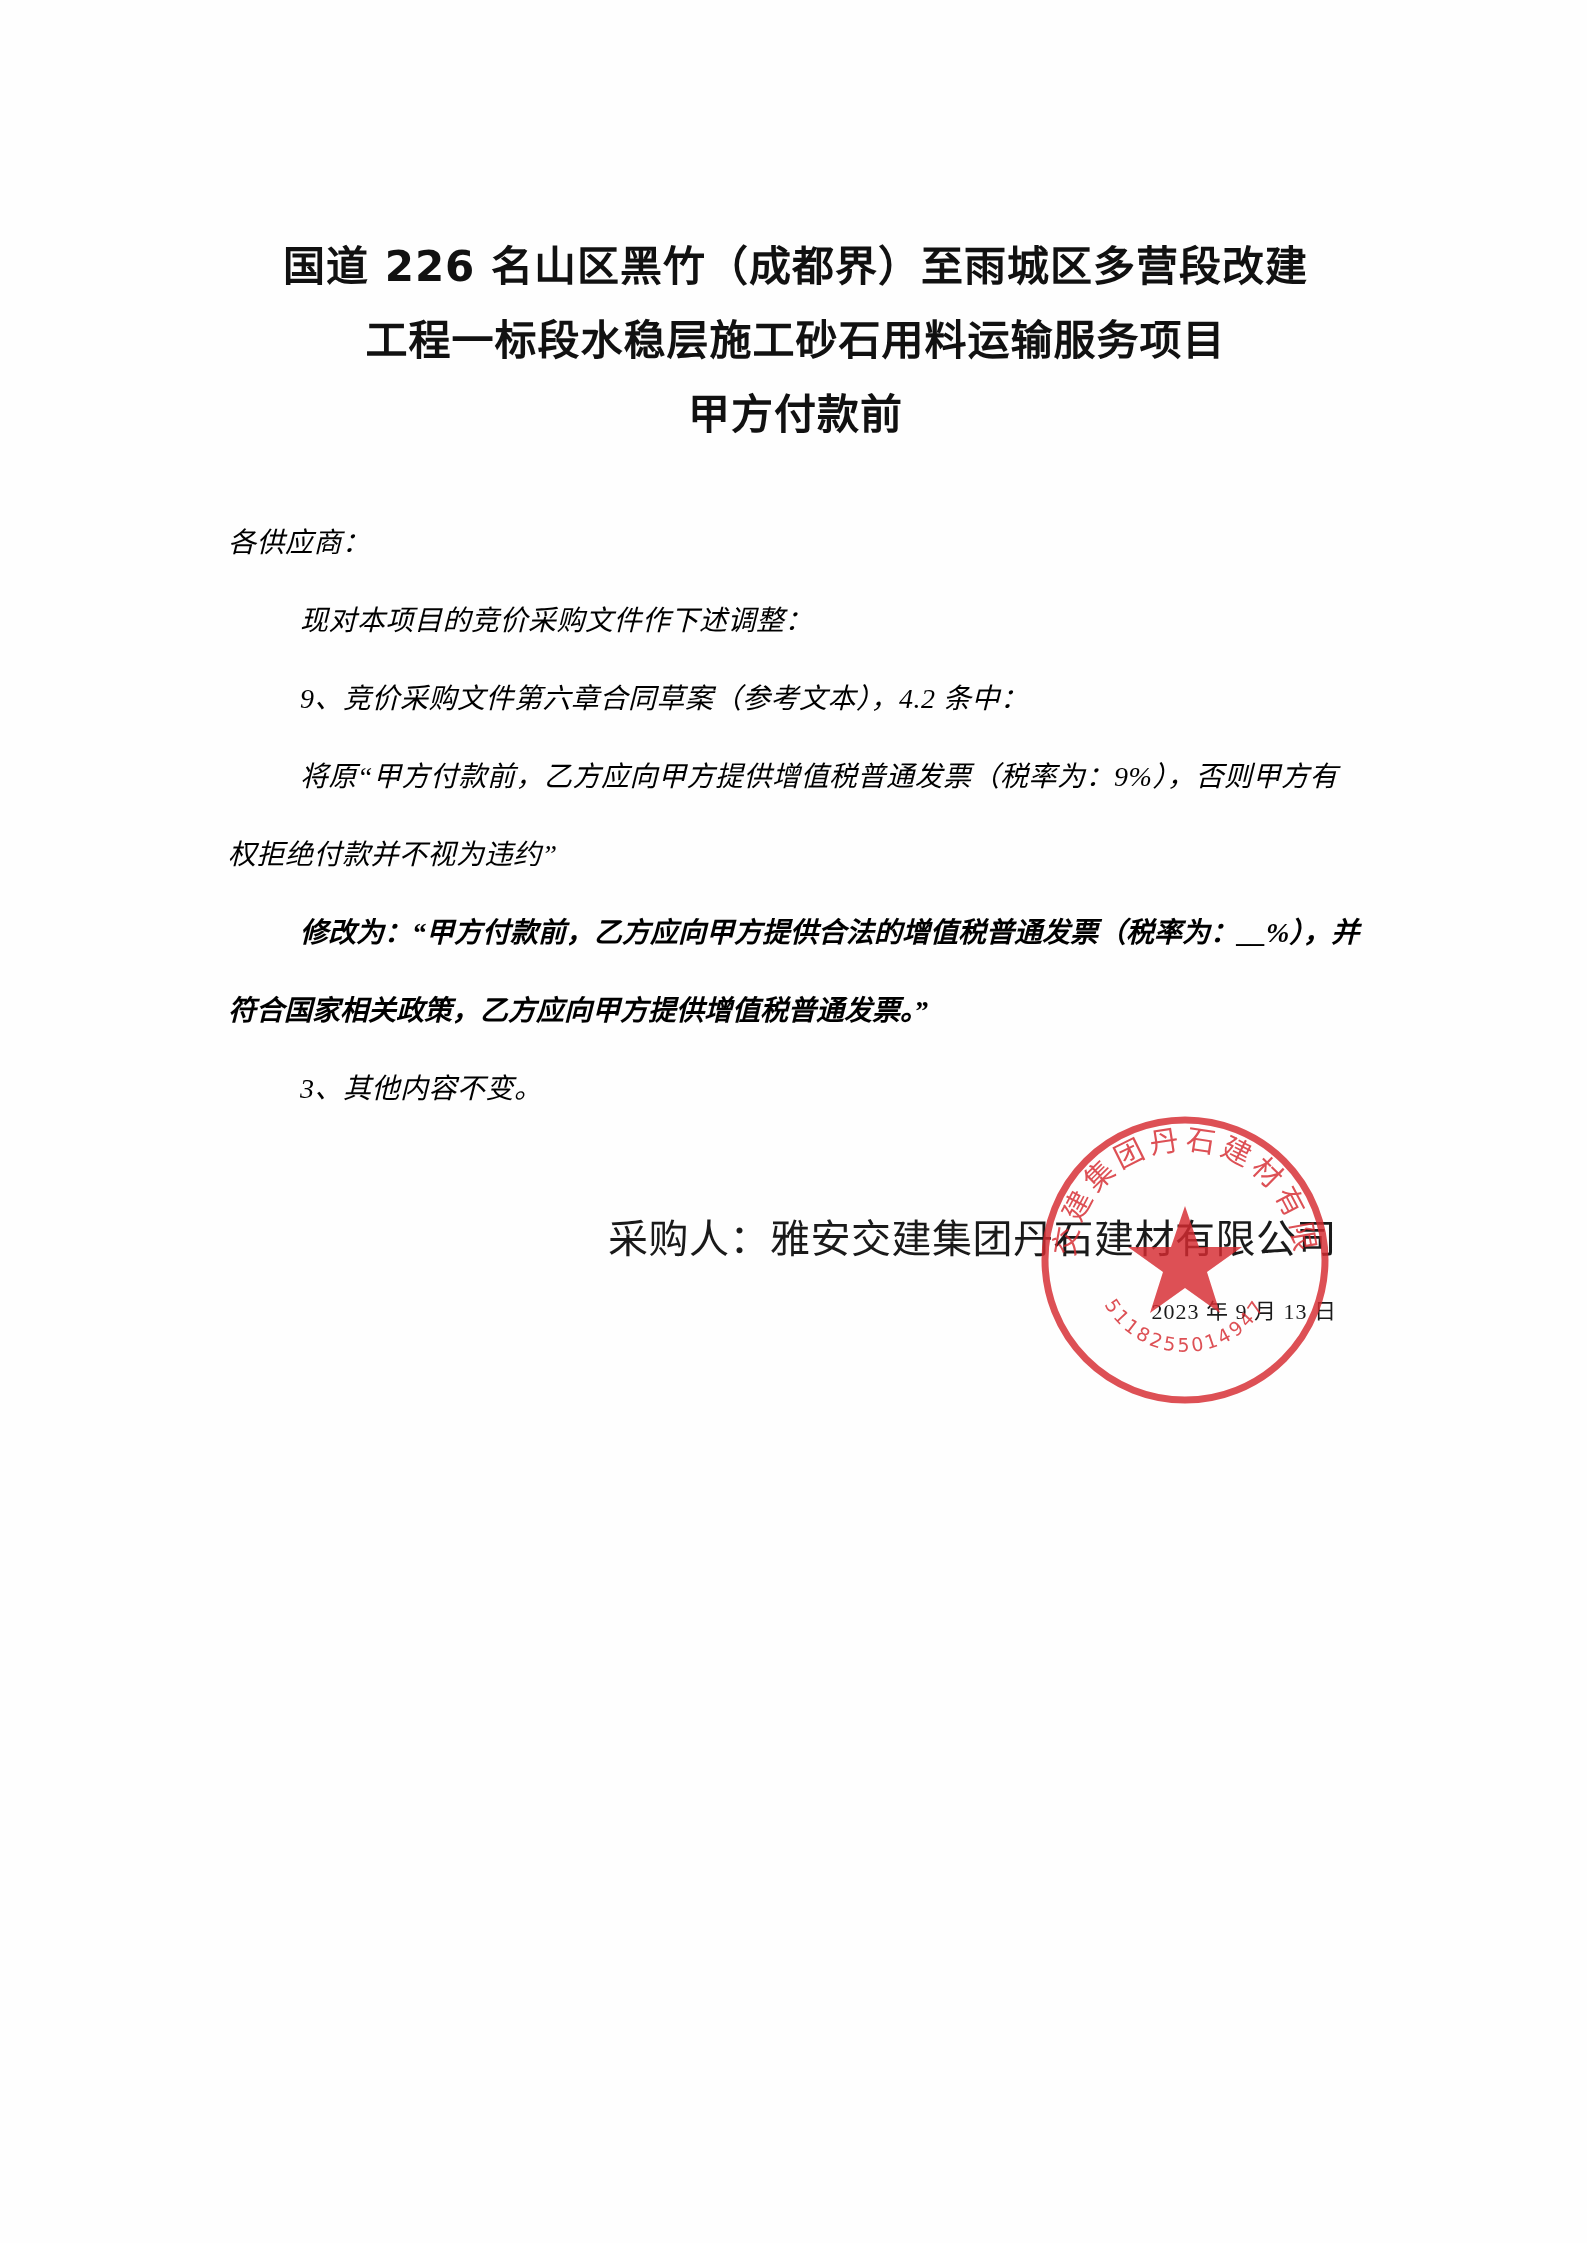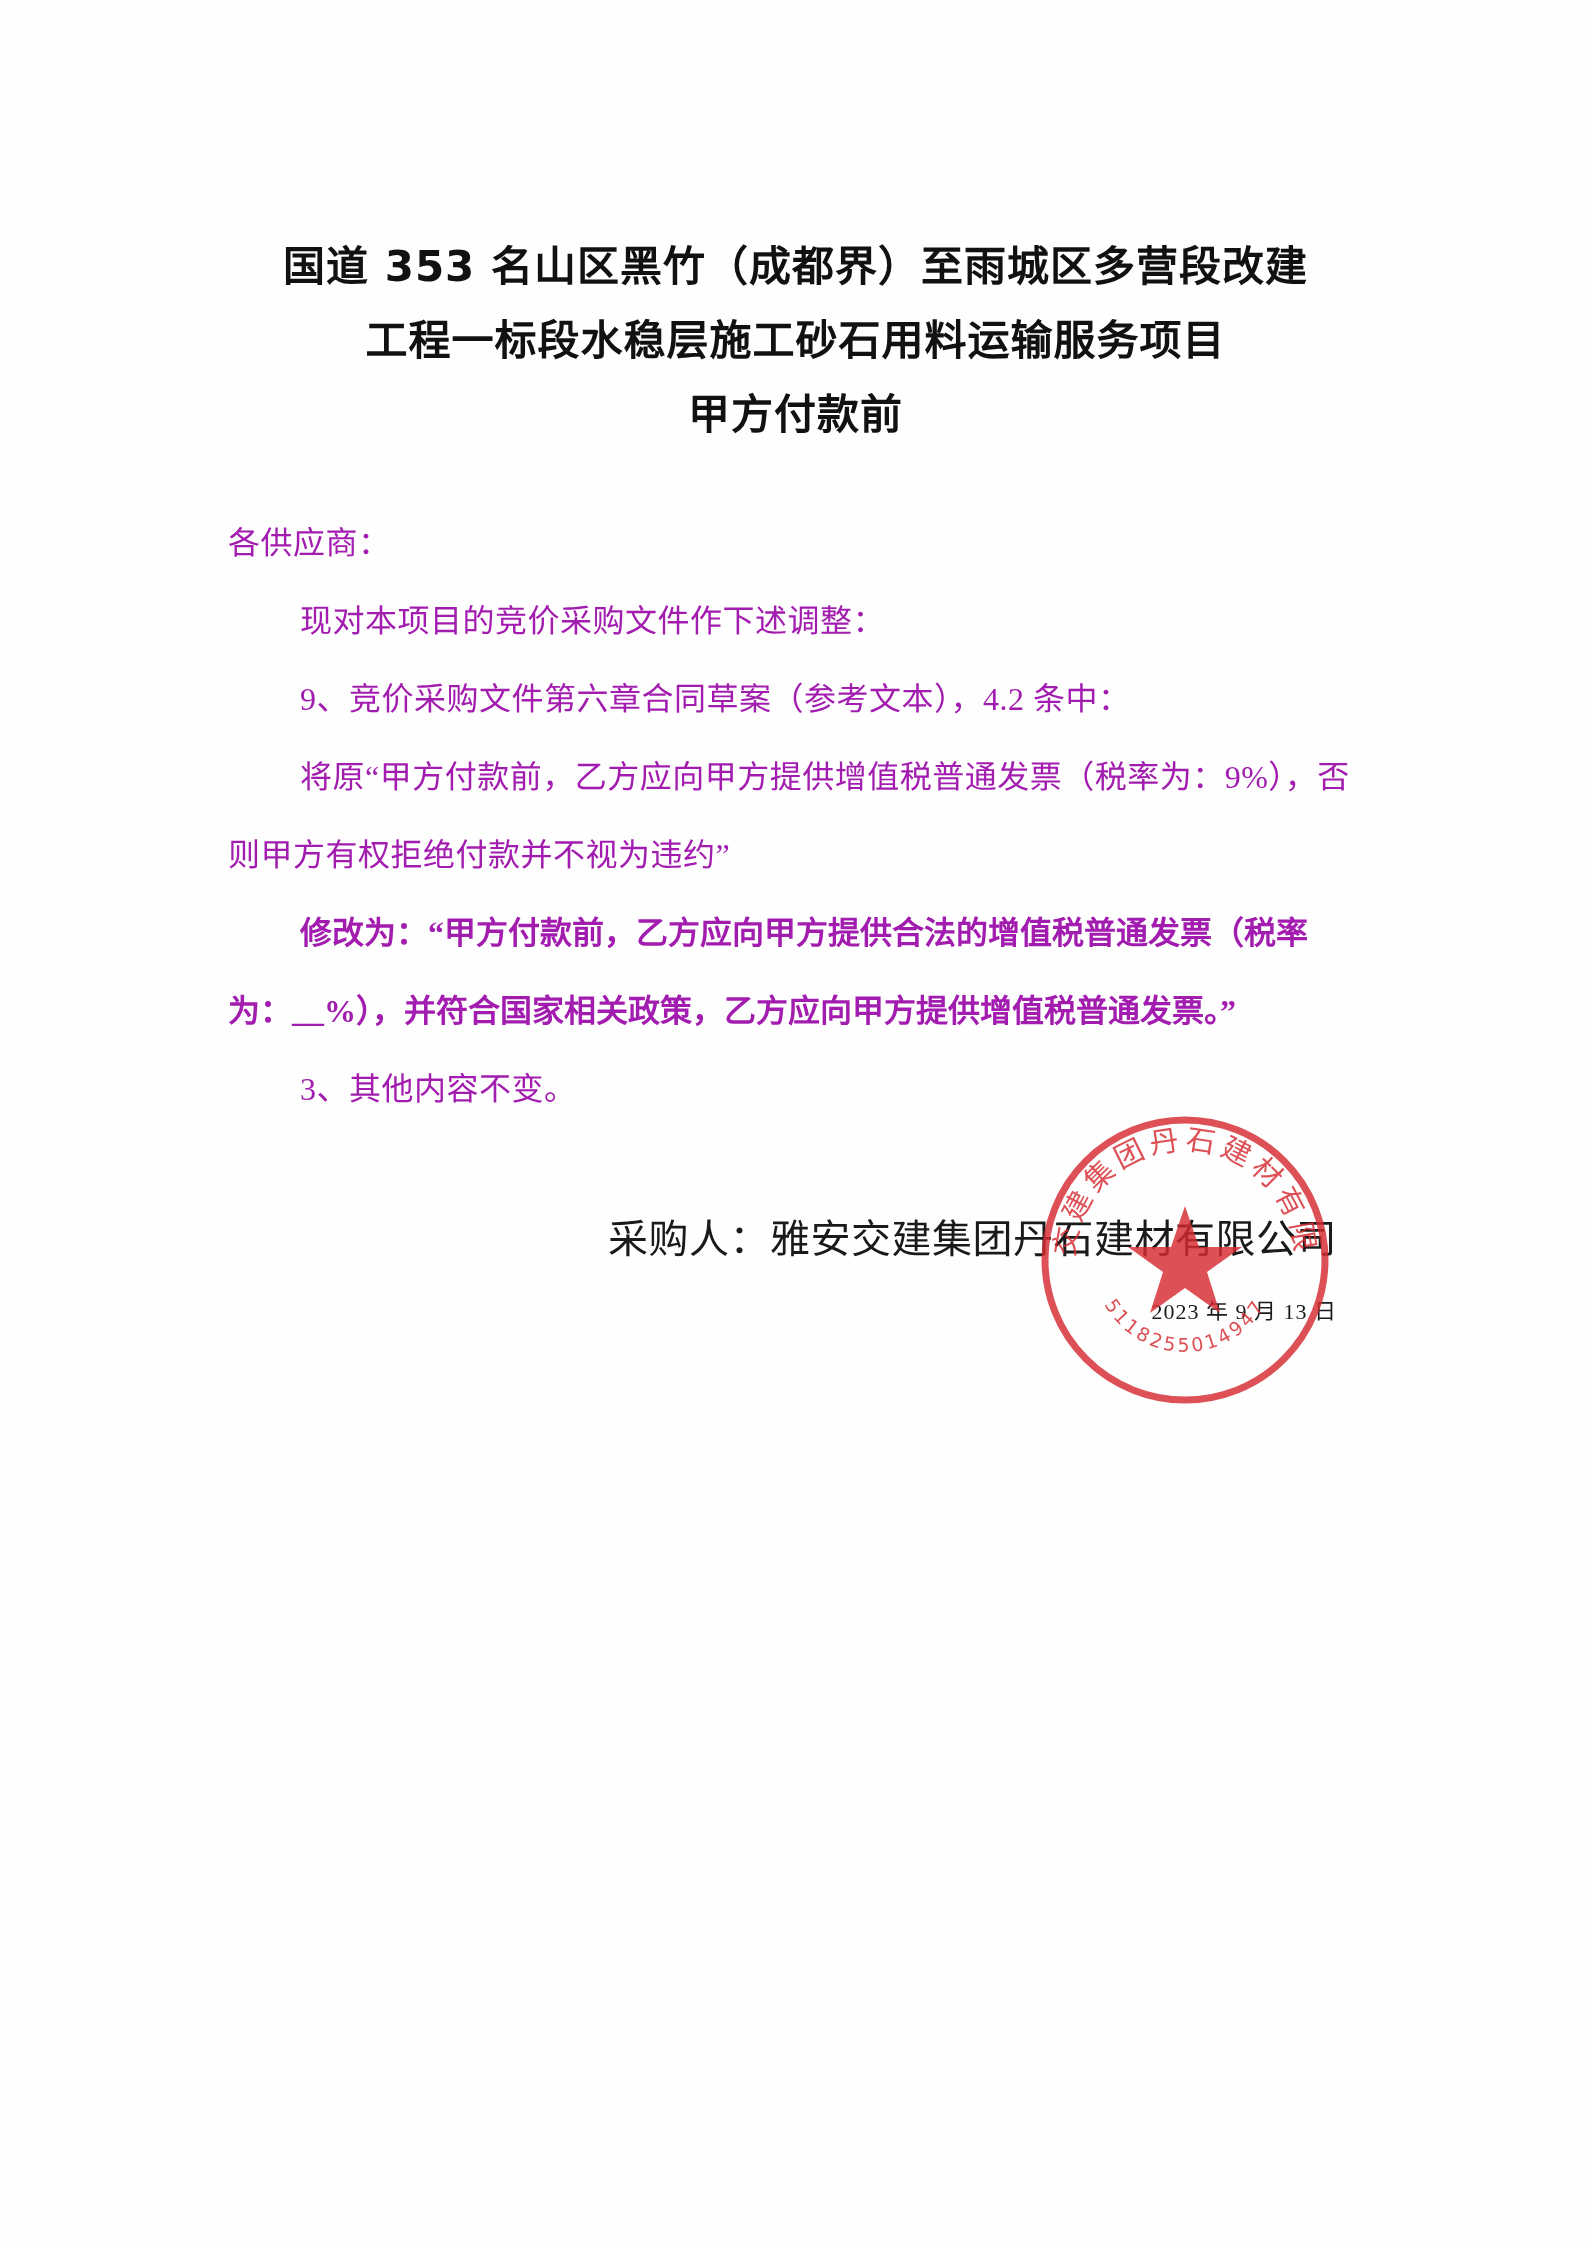--- a/index.html
+++ b/index.html
@@ -37,24 +37,25 @@
     font-size: 42px;
     line-height: 74px;
     letter-spacing: 1px;
     color: #111;
   }
   .doc-title .line {
     display: block;
   }
   .body-text {
     margin-top: 52px;
-    font-size: 32px;
+    font-size: 28px;
     line-height: 78px;
-    color: #a21caf;
+    color: #000000;
     letter-spacing: 0.5px;
+    font-style: italic;
   }
   .para {
     margin: 0;
     text-indent: 72px;
   }
   .para.no-indent {
     text-indent: 0;
   }
   .para.bold-quote {
     font-weight: bold;
@@ -95,21 +96,21 @@
     fill: #d62b31;
   }
 </style>
 </head>
 <body>
 
 <div class="page">
   <div class="content">
 
     <div class="doc-title">
-      <span class="line">国道 353 名山区黑竹（成都界）至雨城区多营段改建</span>
+      <span class="line">国道 226 名山区黑竹（成都界）至雨城区多营段改建</span>
       <span class="line">工程一标段水稳层施工砂石用料运输服务项目</span>
       <span class="line">甲方付款前</span>
     </div>
 
     <div class="body-text">
       <p class="para no-indent">各供应商：</p>
       <p class="para">现对本项目的竞价采购文件作下述调整：</p>
       <p class="para">9、竞价采购文件第六章合同草案（参考文本），4.2 条中：</p>
       <p class="para">将原“甲方付款前，乙方应向甲方提供增值税普通发票（税率为：9%），否则甲方有权拒绝付款并不视为违约”</p>
       <p class="para bold-quote">修改为：“甲方付款前，乙方应向甲方提供合法的增值税普通发票（税率为：__%），并符合国家相关政策，乙方应向甲方提供增值税普通发票。”</p>

